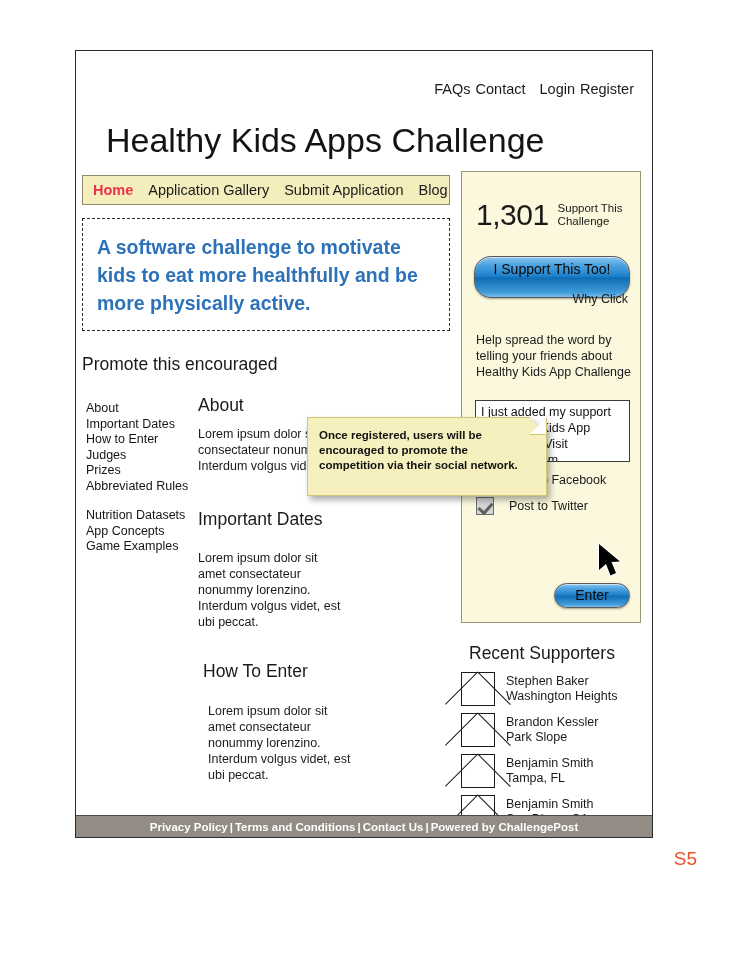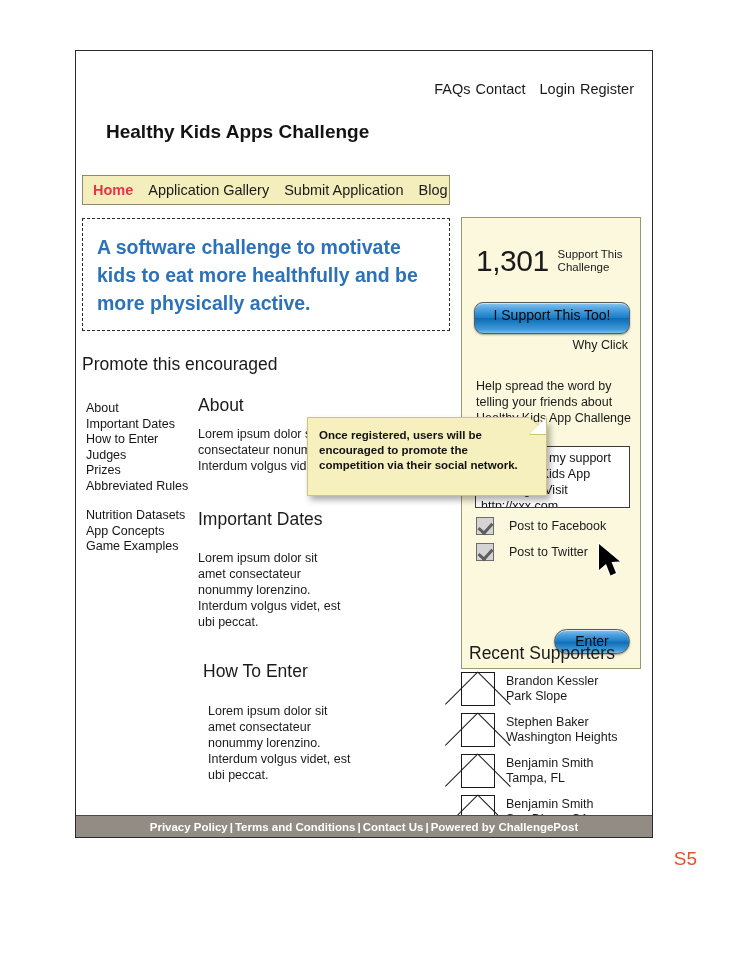--- a/index.html
+++ b/index.html
@@ -38,22 +38,22 @@
   }
   #utility-nav .util-link { cursor: pointer; }
   #utility-nav .util-gap { display: inline-block; width: 14px; }
   #utility-nav .util-sp  { display: inline-block; width: 5px; }
 
   
   #site-title {
     position: absolute;
     left: 30px;
     top: 70px;
-    font-size: 19px;
-    font-weight: 700;
+    font-size: 34px;
+    font-weight: 400;
     color: #131313;
     letter-spacing: 0px;
   }
 
   
   #main-nav {
     position: absolute;
     left: 6px;
     top: 124px;
     width: 368px;
@@ -190,21 +190,20 @@
   
   #support-panel {
     position: absolute;
     left: 385px;
     top: 120px;
     width: 180px;
     height: 452px;
     background: #fbf8dd;
     border: 1px solid #9a9670;
     box-sizing: border-box;
-    margin-top: 46px;
   }
   #counter-row {
     position: absolute;
     left: 14px;
     top: 28px;
     display: flex;
     align-items: center;
   }
   #counter-value {
     font-size: 30px;
@@ -228,24 +227,23 @@
     text-align: center;
     cursor: pointer;
     box-sizing: border-box;
     box-shadow: inset 0 1px 0 rgba(255,255,255,0.55), 0 1px 2px rgba(0,0,0,0.35);
   }
   #support-btn {
     position: absolute;
     left: 12px;
     top: 84px;
     width: 156px;
-    height: 32px;
+    height: 42px;
     font-size: 14px;
     line-height: 25px;
-    border-radius: 9px;
   }
   #why-click {
     position: absolute;
     right: 12px;
     top: 120px;
     font-size: 12.5px;
     color: #1a1a1a;
     cursor: pointer;
   }
   #spread-text {
@@ -481,30 +479,30 @@
 
     <div id="submit-btn" class="blue-btn">Enter</div>
   </div>
 
   <div id="supporters">
     <div id="supporters-title">Recent Supporters</div>
 
     <div class="supporter-row">
       <span class="avatar-box"></span>
       <span class="supporter-info">
-        <span>Brandon Kessler</span><br>
-        <span>Park Slope</span>
+        <span>Stephen Baker</span><br>
+        <span>Washington Heights</span>
       </span>
     </div>
 
     <div class="supporter-row">
       <span class="avatar-box"></span>
       <span class="supporter-info">
-        <span>Stephen Baker</span><br>
-        <span>Washington Heights</span>
+        <span>Brandon Kessler</span><br>
+        <span>Park Slope</span>
       </span>
     </div>
 
     <div class="supporter-row">
       <span class="avatar-box"></span>
       <span class="supporter-info">
         <span>Benjamin Smith</span><br>
         <span>Tampa, FL</span>
       </span>
     </div>

